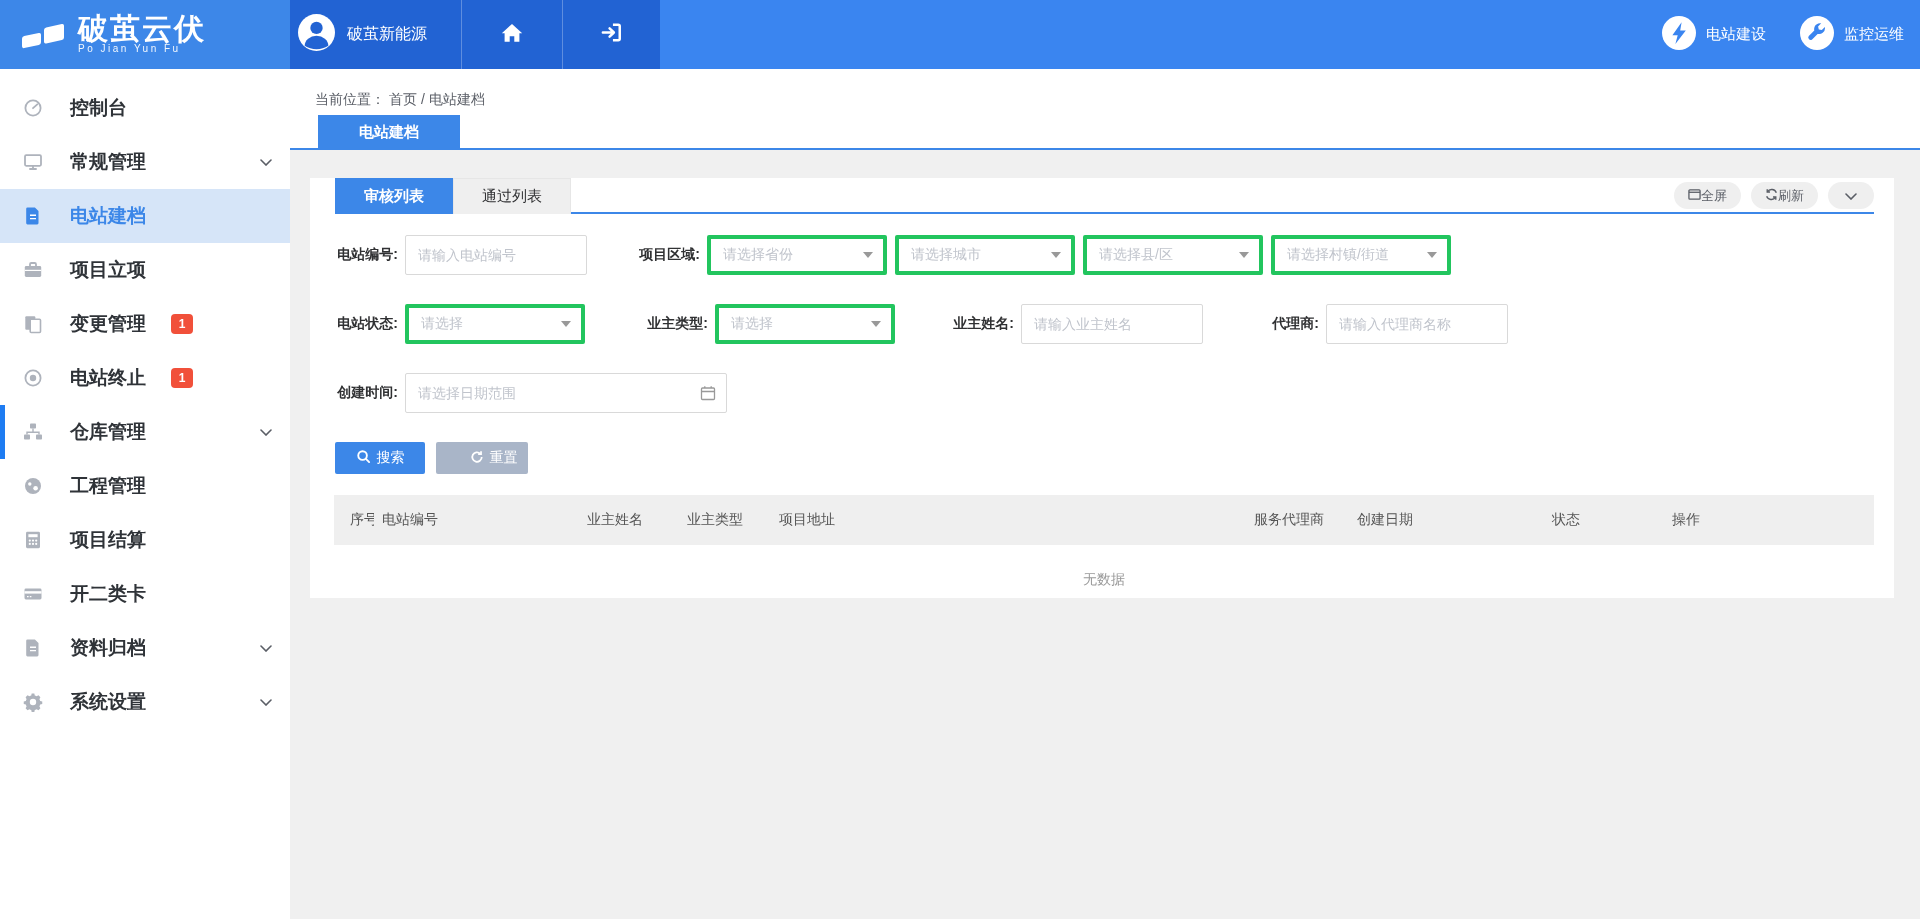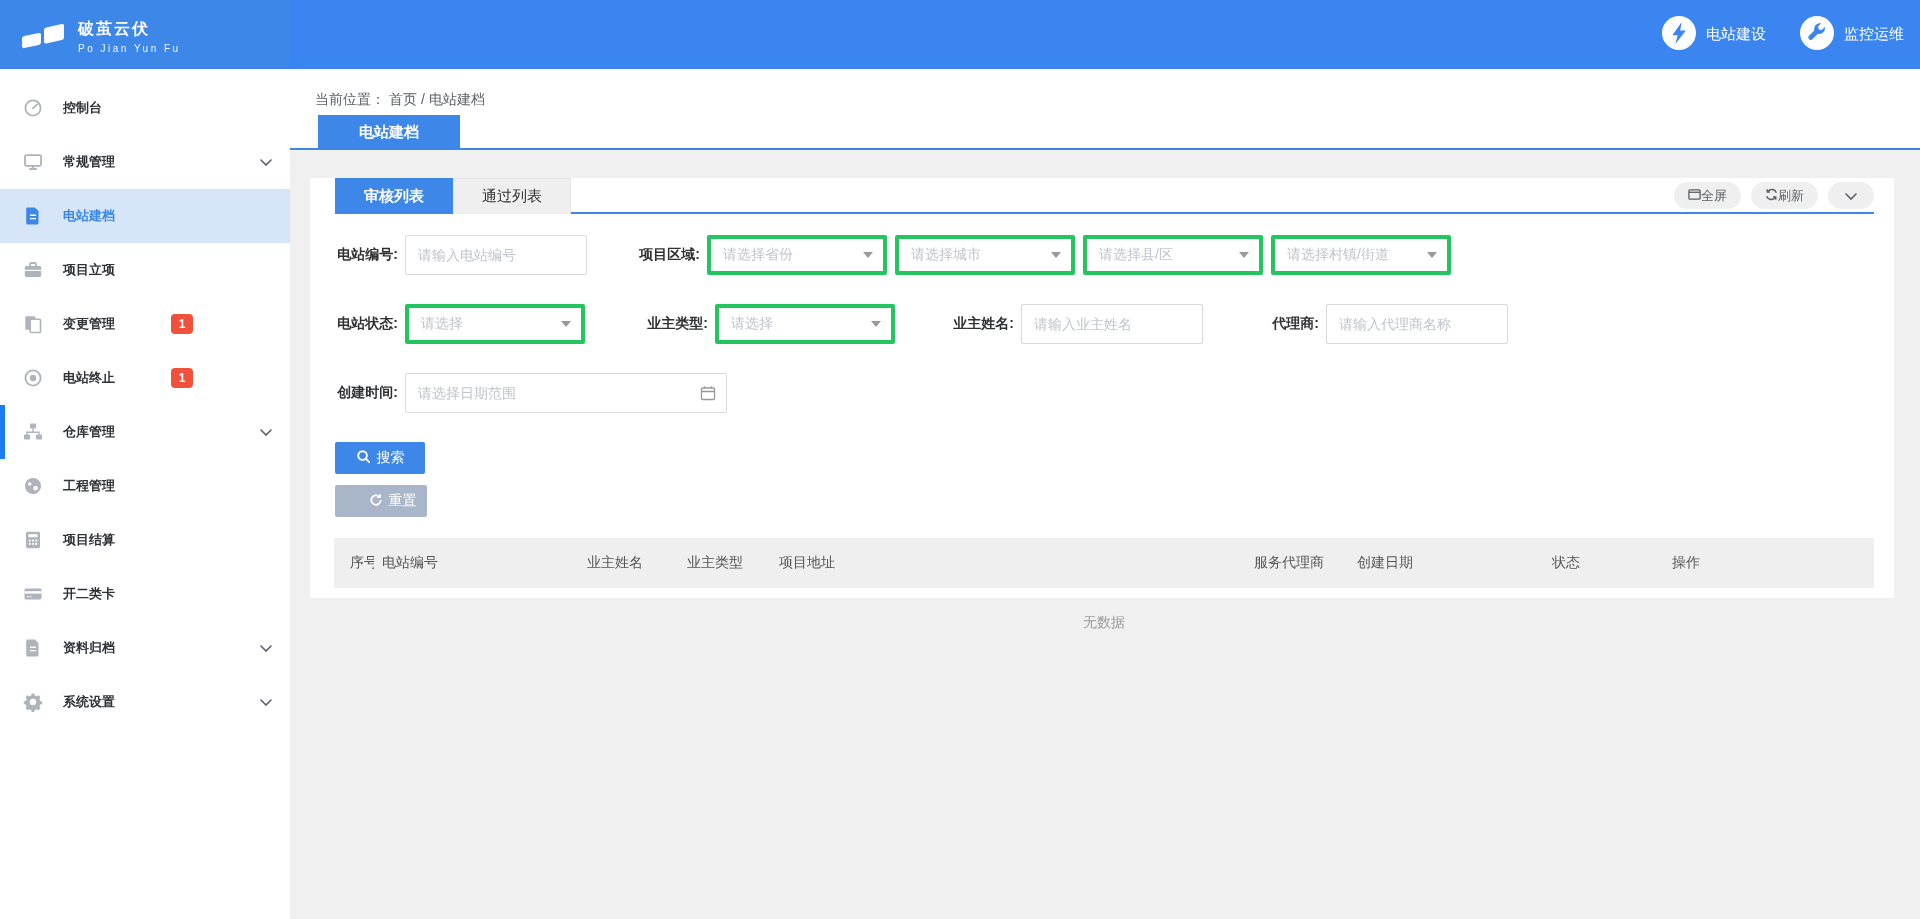--- a/index.html
+++ b/index.html
@@ -3,37 +3,37 @@
 <meta charset="utf-8">
 <style>
   * { margin:0; padding:0; box-sizing:border-box; }
   html,body { width:1920px; height:919px; font-family:"Liberation Sans","DejaVu Sans",sans-serif; }
   .page { position:relative; width:1920px; height:919px; background:#f0f0f0; overflow:hidden; }
 
   
   .topbar { position:absolute; top:0; left:0; width:1920px; height:69px; display:flex; }
   .logo-area { width:290px; height:69px; background:#3d87e8; display:flex; align-items:center; padding-left:20px; flex:0 0 290px; }
   .logo-text { margin-left:12px; color:#fff; }
-  .logo-title { font-size:16px; font-weight:bold; letter-spacing:2px; line-height:26px; }
+  .logo-title { font-size:30px; font-weight:bold; letter-spacing:2px; line-height:26px; }
   .logo-sub { font-size:10px; letter-spacing:2.5px; opacity:.92; margin-top:1px; }
   .hd-dark { display:flex; background:#2263d3; height:69px; }
   .hd-section { display:flex; align-items:center; justify-content:center; height:69px; }
   .hd-user { width:171px; padding-left:8px; justify-content:flex-start; }
   .hd-user .company { color:#fff; font-size:16px; margin-left:12px; }
   .hd-home { width:101px; border-left:1px solid rgba(255,255,255,.28); }
   .hd-login { width:98px; border-left:1px solid rgba(255,255,255,.28); }
   .hd-right { flex:1; background:#3a85f0; display:flex; align-items:center; justify-content:flex-end; gap:34px; padding-right:16px; }
   .hd-nav-item { display:flex; align-items:center; gap:10px; color:#fff; font-size:15px; cursor:pointer; }
 
   
   .sidebar { position:absolute; top:69px; left:0; width:290px; height:850px; background:#ffffff; padding-top:12px; }
   .mi { position:relative; height:54px; display:flex; align-items:center; padding-left:22px; cursor:pointer; }
   .mi-icon { width:22px; height:22px; display:flex; align-items:center; justify-content:center; color:#aeb3bc; flex:0 0 22px; }
   .mi-icon svg { display:block; }
-  .mi-label { margin-left:19px; font-size:13px; font-weight:600; color:#2f3338; }
+  .mi-label { margin-left:26px; font-size:19px; font-weight:600; color:#2f3338; }
   .mi.active { background:#d6e5f8; }
   .mi.active .mi-label { color:#3c87e8; }
   .mi.active .mi-icon { color:#3c87e8; }
   .mi.bar::before { content:""; position:absolute; left:0; top:0; bottom:0; width:5px; background:#1e7cf2; }
   .mi-badge { position:absolute; left:171px; top:17px; min-width:22px; height:20px; background:#f1503a; border-radius:4px; color:#fff; font-size:12px; font-weight:bold; display:flex; align-items:center; justify-content:center; }
   .mi-chevron { position:absolute; right:18px; color:#5a5e66; display:flex; }
 
   
   .main { position:absolute; top:69px; left:290px; width:1630px; height:850px; }
   .main-white { background:#fff; }
@@ -59,21 +59,21 @@
   .f-label { width:70px; text-align:right; font-size:14px; font-weight:600; color:#303133; margin-right:7px; white-space:nowrap; }
   .ml43 { margin-left:43px; } .ml45 { margin-left:45px; } .ml41 { margin-left:41px; } .ml46 { margin-left:46px; }
   .f-input { width:182px; height:40px; border:1px solid #d9d9d9; border-radius:2px; padding:0 12px; font-size:14px; color:#333; background:#fff; outline:none; font-family:inherit; }
   .f-input::placeholder { color:#c0c4cc; }
   .f-select { width:180px; height:40px; border:4px solid #22c55e; border-radius:2px; display:flex; align-items:center; justify-content:space-between; padding:0 10px 0 12px; margin-right:8px; font-size:14px; color:#c0c4cc; background:#fff; cursor:pointer; }
   .caret { width:0; height:0; border-left:5px solid transparent; border-right:5px solid transparent; border-top:6px solid #999; }
   .f-date { position:relative; width:322px; }
   .f-date .f-input { width:322px; padding-right:36px; }
   .cal-icon { position:absolute; right:11px; top:12px; }
 
-  .btn-row { margin:20px 0 0 25px; display:flex; gap:11px;flex-direction:column; }
+  .btn-row { margin:20px 0 0 25px; display:flex; gap:11px; }
   .btn { height:32px; border:none; border-radius:2px; font-size:14px; color:#fff; display:inline-flex; align-items:center; justify-content:center; gap:6px; cursor:pointer; font-family:inherit; }
   .btn-search { width:90px; background:#3c87e8; }
   .btn-reset { width:92px; background:#a9b5c8;padding-left:23px; }
 
   .table-wrap { margin:21px 20px 0 24px; }
   table { width:100%; border-collapse:collapse; table-layout:fixed; }
   thead th { background:#efefef; height:47px; font-size:14px; font-weight:400; color:#555; text-align:left; padding:16px 8px; overflow:hidden; white-space:nowrap; }
   thead th:first-child { padding-left:16px; }
   .empty { padding-top:26px; text-align:center; font-size:14px; color:#999; }
 </style>
@@ -91,20 +91,47 @@
               <rect x="24" y="13" width="20" height="16" rx="2.2"></rect>
             </g>
           </svg>
       </span>
       <div class="logo-text">
         <div class="logo-title">破茧云伏</div>
         <div class="logo-sub">Po Jian Yun Fu</div>
       </div>
     </div>
 
+    <div class="hd-dark">
+      <div class="hd-section hd-user">
+        <span>
+          <svg viewBox="0 0 36 36" width="37" height="37">
+              <circle cx="18" cy="18" r="18" fill="#fff"></circle>
+              <circle cx="18" cy="13.5" r="6" fill="#2263d3"></circle>
+              <path d="M6.5 31 a11.5 9.8 0 0 1 23 0 q-5.2 3.4 -11.5 3.4 q-6.3 0 -11.5 -3.4 Z" fill="#2263d3"></path>
+            </svg>
+        </span>
+        <span class="company">破茧新能源</span>
+      </div>
+      <div class="hd-section hd-home">
+        <span>
+          <svg viewBox="0 0 24 24" width="24" height="24" fill="#fff">
+              <path d="M12 3 L22.2 12.2 h-2.8 V20.8 h-5.1 v-5.6 h-4.6 v5.6 h-5.1 V12.2 H1.8 Z"></path>
+            </svg>
+        </span>
+      </div>
+      <div class="hd-section hd-login">
+        <span>
+          <svg viewBox="0 0 24 24" width="23" height="23" fill="none" stroke="#fff" stroke-width="2.6">
+              <path d="M13.5 4 H19 q1.6 0 1.6 1.6 V18.4 q0 1.6 -1.6 1.6 H13.5"></path>
+              <path d="M3 12 H14 M10 7.6 L14.5 12 L10 16.4" stroke-linejoin="round" stroke-linecap="round"></path>
+            </svg>
+        </span>
+      </div>
+    </div>
 
     <div class="hd-right">
       <div class="hd-nav-item">
         <span>
           <svg viewBox="0 0 34 34" width="34" height="34">
               <circle cx="17" cy="17" r="17" fill="#fff"></circle>
               <path d="M19.6 6.2 L10.4 19.2 h5.3 L13.4 28 L23.8 14.6 h-5.6 Z" fill="#3a85f0"></path>
             </svg>
         </span>
         <span>电站建设</span>

